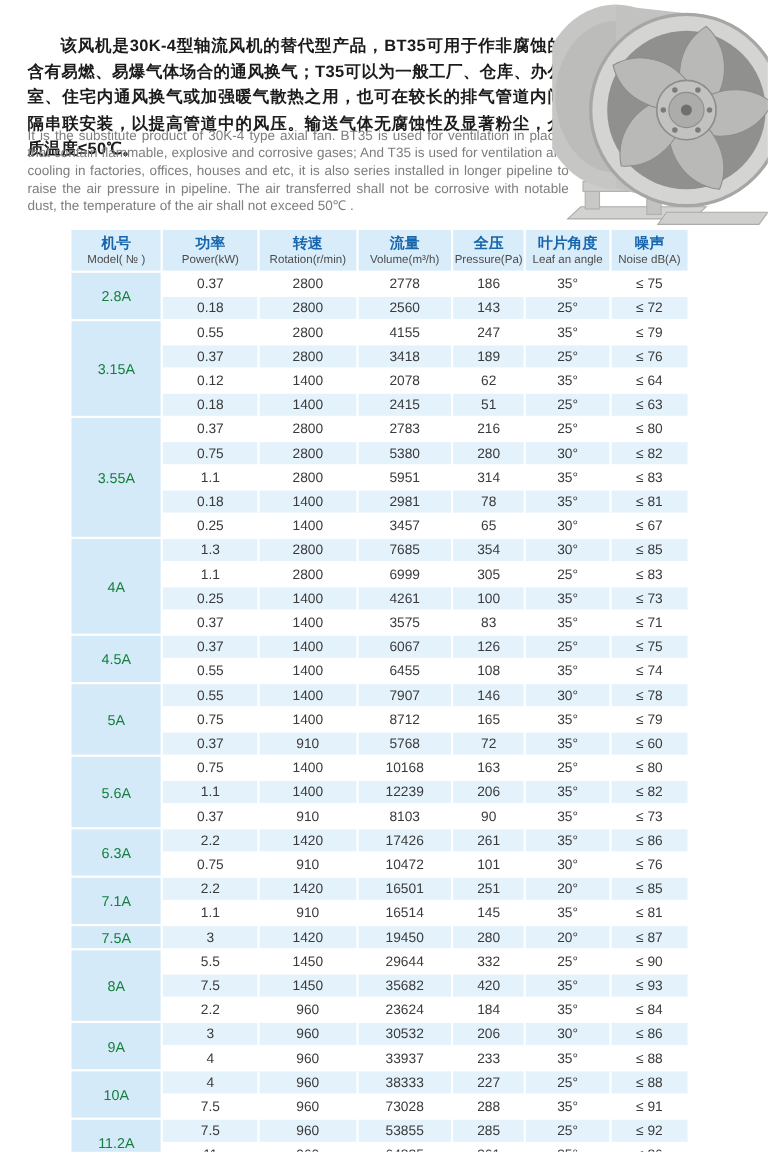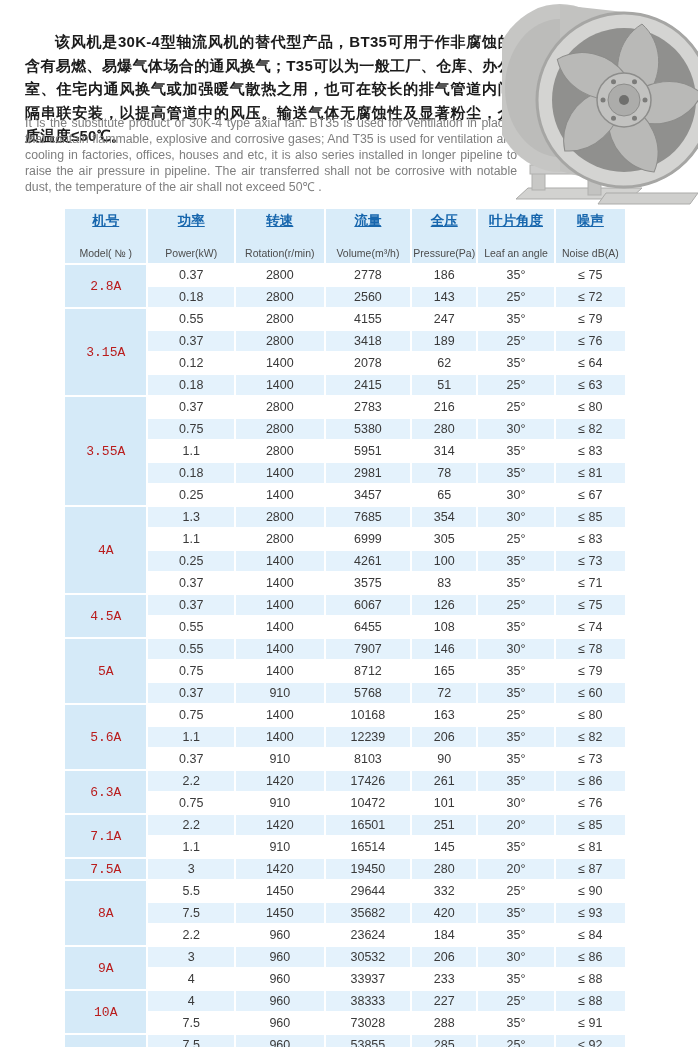--- a/index.html
+++ b/index.html
@@ -30,33 +30,33 @@
     width:564px;
     border-collapse:separate; border-spacing:2px;
     table-layout:fixed;
     background:#ffffff;
   }
   .spec-table th {
     background:#d9ecf9;
     padding:3px 0 4px 0;
     vertical-align:middle;
   }
-  .th-zh { color:#1766ad; font-size:13.5px; font-weight:bold; line-height:17px;text-decoration:underline; }
-  .th-en { color:#4c4c4c; font-size:10.5px; font-weight:normal; line-height:12px; margin-top:18px; }
+  .th-zh { color:#1766ad; font-size:13.5px; font-weight:bold; line-height:17px; }
+  .th-en { color:#4c4c4c; font-size:10.5px; font-weight:normal; line-height:12px; margin-top:1px; }
   .spec-table td {
     text-align:center; vertical-align:middle;
     font-size:12.5px; color:#3a3a3a;
     padding:2.5px 0;
     height:15px;
   }
   tr.row-white td { background:#ffffff; }
   tr.row-blue  td { background:#e4f2fc; }
   .spec-table td.model-cell {
     background:#d5eaf8 !important;
-    font-size:13px; color:#b91c1c;font-family:Liberation Mono, monospace;
+    font-size:13px; color:#15803d;
   }
 </style>
 </head>
 <body>
 
 <div class="intro-cn">该风机是30K-4型轴流风机的替代型产品，BT35可用于作非腐蚀的含有易燃、易爆气体场合的通风换气；T35可以为一般工厂、仓库、办公室、住宅内通风换气或加强暖气散热之用，也可在较长的排气管道内间隔串联安装，以提高管道中的风压。输送气体无腐蚀性及显著粉尘，介质温度≤50℃。</div>
 
 <div class="intro-en">It is the substitute product of 30K-4 type axial fan. BT35 is used for ventilation in places that contain flammable, explosive and corrosive gases; And T35 is used for ventilation and cooling in factories, offices, houses and etc, it is also series installed in longer pipeline to raise the air pressure in pipeline. The air transferred shall not be corrosive with notable dust, the temperature of the air shall not exceed 50℃ .</div>
 
 <svg class="fan-photo" viewBox="0 0 196 208" xmlns="http://www.w3.org/2000/svg">

